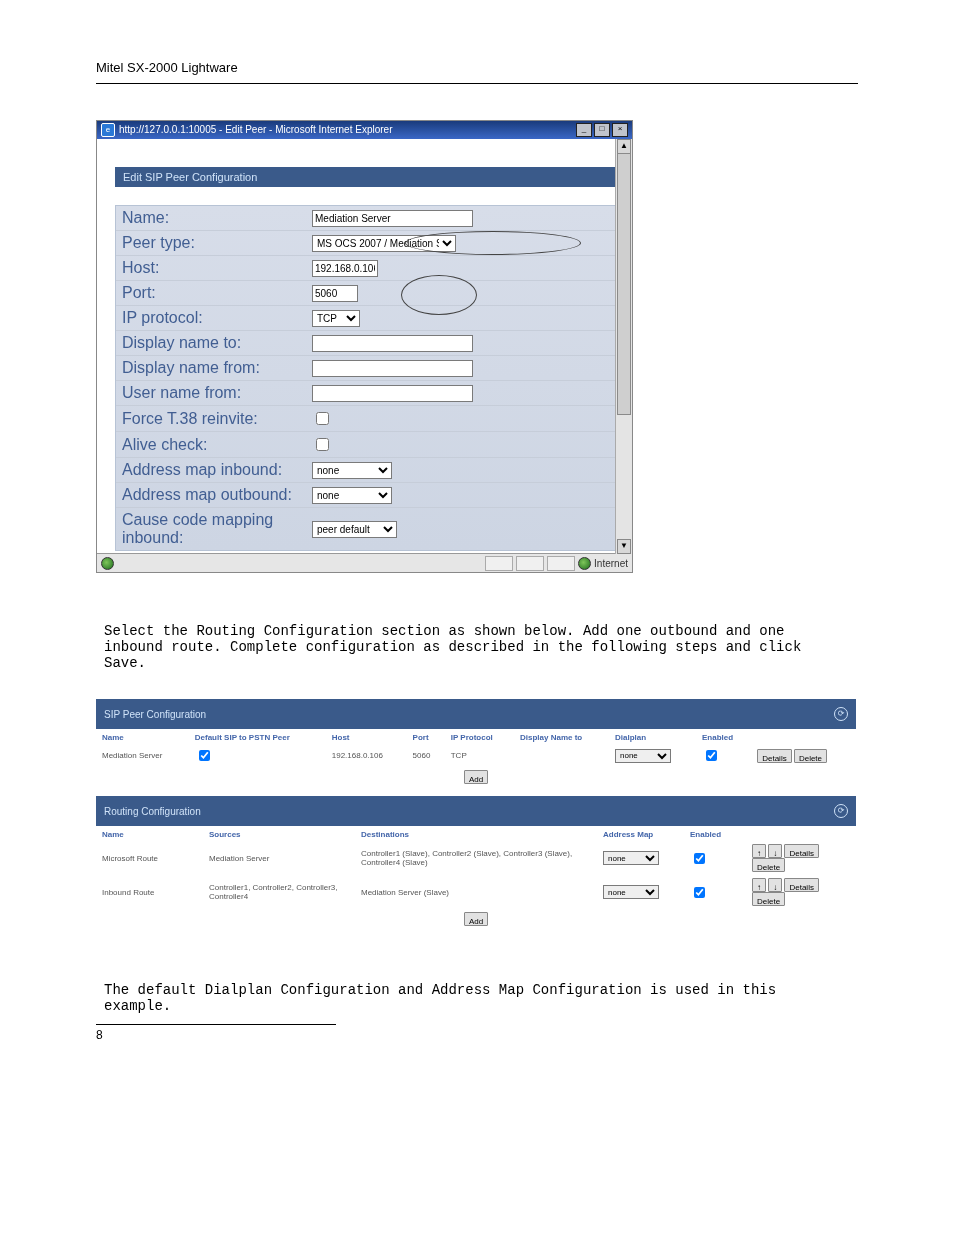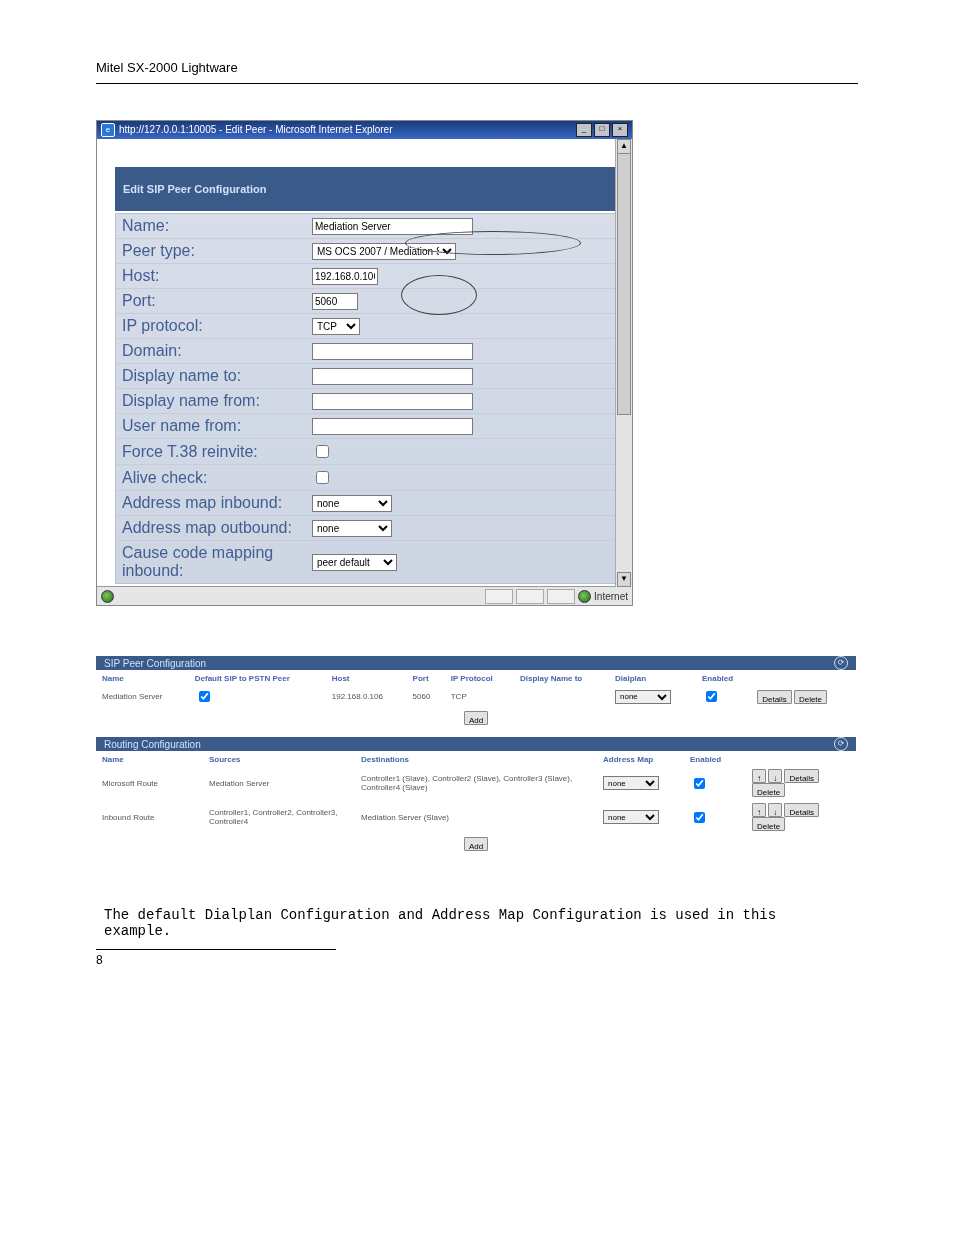--- a/index.html
+++ b/index.html
@@ -108,23 +108,22 @@
 
   .ie-content {
     margin-right: 16px;
     background: #fff;
     padding: 28px 0 2px 18px;
   }
   .section-banner {
     background: #3a5a8a;
     color: #cfe2f8;
     font-size: 11px;
-    padding: 16px 8px;
-    margin-bottom: 2px;
-    font-weight: bold;
+    padding: 4px 8px;
+    margin-bottom: 18px;
   }
   .form-area {
     background: linear-gradient(#d7dde9 0%, #d2d9e6 50%, #cdd5e3 100%);
     border: 1px solid #b7c3d5;
     font-size: 10px;
   }
   .form-row {
     display: flex;
     align-items: center;
     padding: 3px 6px;
@@ -207,21 +206,21 @@
   
   
   .cfg-panel {
     width: 760px;
     margin: 0 0 50px 0;
   }
   .cfg-bar {
     background: #3a5a8a;
     color: #cfe2f8;
     font-size: 10px;
-    padding: 0 8px;
+    padding: 8px 8px;
     display: flex;
     align-items: center;
   }
   .cfg-bar .title { flex: 1; }
   .cfg-bar .reload {
     width: 12px;
     height: 12px;
     border: 1px solid #cfe2f8;
     border-radius: 50%;
     font-size: 8px;
@@ -323,24 +322,20 @@
           </div>
           <div class="form-row">
             <div class="form-label">Port:</div>
             <div class="form-field"><input type="text" class="short" value="5060" style=""></div>
           </div>
           <div class="form-row">
             <div class="form-label">IP protocol:</div>
             <div class="form-field"><select style="width:48px"><option>TCP</option></select></div>
           </div>
           <div class="form-row">
-            <div class="form-label">Domain:</div>
-            <div class="form-field"><input class="med" type="text" value="" style=""></div>
-          </div>
-          <div class="form-row">
             <div class="form-label">Display name to:</div>
             <div class="form-field"><input class="med" type="text" value="" style=""></div>
           </div>
           <div class="form-row">
             <div class="form-label">Display name from:</div>
             <div class="form-field"><input class="med" type="text" value="" style=""></div>
           </div>
           <div class="form-row">
             <div class="form-label">User name from:</div>
             <div class="form-field"><input class="med" type="text" value="" style=""></div>
@@ -372,20 +367,21 @@
         <span class="ss"></span>
         <span class="cell"></span>
         <span class="cell"></span>
         <span class="cell"></span>
         <span class="globe"></span>
         <span>Internet</span>
       </div>
     </div>
   </div>
 
+  <div class="mono-body">Select the Routing Configuration section as shown below. Add one outbound and one inbound route. Complete configuration as described in the following steps and click Save.</div>
 
   <div class="cfg-panel">
     <div class="cfg-bar">
       <span class="title">SIP Peer Configuration</span>
       <span class="reload">⟳</span>
     </div>
     <table class="cfg-table">
       <tbody>
           <tr>
         <th>Name</th>

